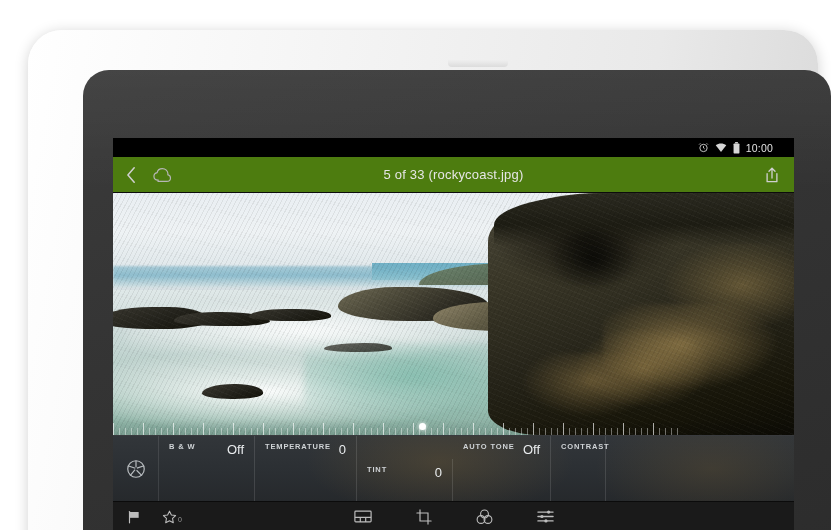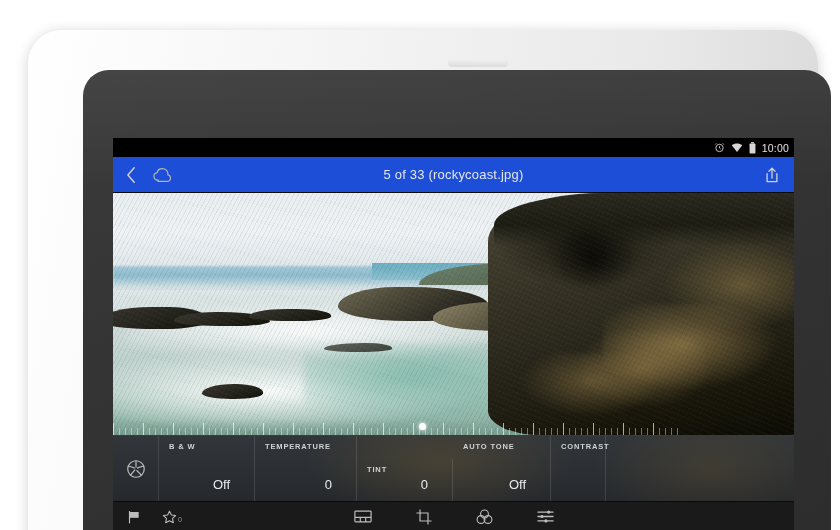--- a/index.html
+++ b/index.html
@@ -46,28 +46,28 @@
   
   .screen{
     position:absolute; left:85px; top:108px; width:681px; height:422px;
     background:#000; overflow:hidden;
   }
 
   
   .statusbar{
     height:19px; background:#000; color:#d8d8d8;
     display:flex; align-items:center; justify-content:flex-end;
-    padding-right:5px; gap:6px; font-size:10px;
+    padding-right:21px; gap:6px; font-size:10px;
   }
   .sb-icon{ display:inline-flex; align-items:center; }
   .sb-time{ font-size:10.5px; color:#e2e2e2; letter-spacing:.2px; }
 
   
   .titlebar{
-    height:36px; background:#1d4ed8;
+    height:36px; background:#4d7c0f;
     display:flex; align-items:center; position:relative;
     border-bottom:1px solid #0c0c0c;
   }
   .tb-left{ display:flex; align-items:center; gap:14px; padding-left:12px; }
   .tb-title{
     position:absolute; left:0; right:0; text-align:center;
     color:#e6e6e6; font-size:13px; pointer-events:none; letter-spacing:.2px;
   }
   .tb-right{ margin-left:auto; padding-right:14px; display:flex; align-items:center; }
 
@@ -202,22 +202,22 @@
     pointer-events:none;
   }
   .aperture-cell{
     position:relative; width:46px; flex:0 0 46px;
     display:flex; align-items:center; justify-content:center;
     border-right:1px solid rgba(255,255,255,.10);
   }
   .adj{
     position:relative; flex:0 0 auto;
     border-right:1px solid rgba(255,255,255,.12);
-    display:flex; flex-direction:column; justify-content:space-between;
-    padding:6px 24px 9px 10px;
+    display:flex; flex-direction:row; justify-content:space-between;
+    padding:6px 10px 9px 10px;
   }
   .adj-label{
     font-size:7.5px; letter-spacing:.85px; color:#cfd3d6; font-weight:bold;
     white-space:nowrap; text-transform:uppercase;
   }
   .adj-value{
     font-size:13px; color:#e9ecee; text-align:right; white-space:nowrap;
     font-weight:300;
   }
 

